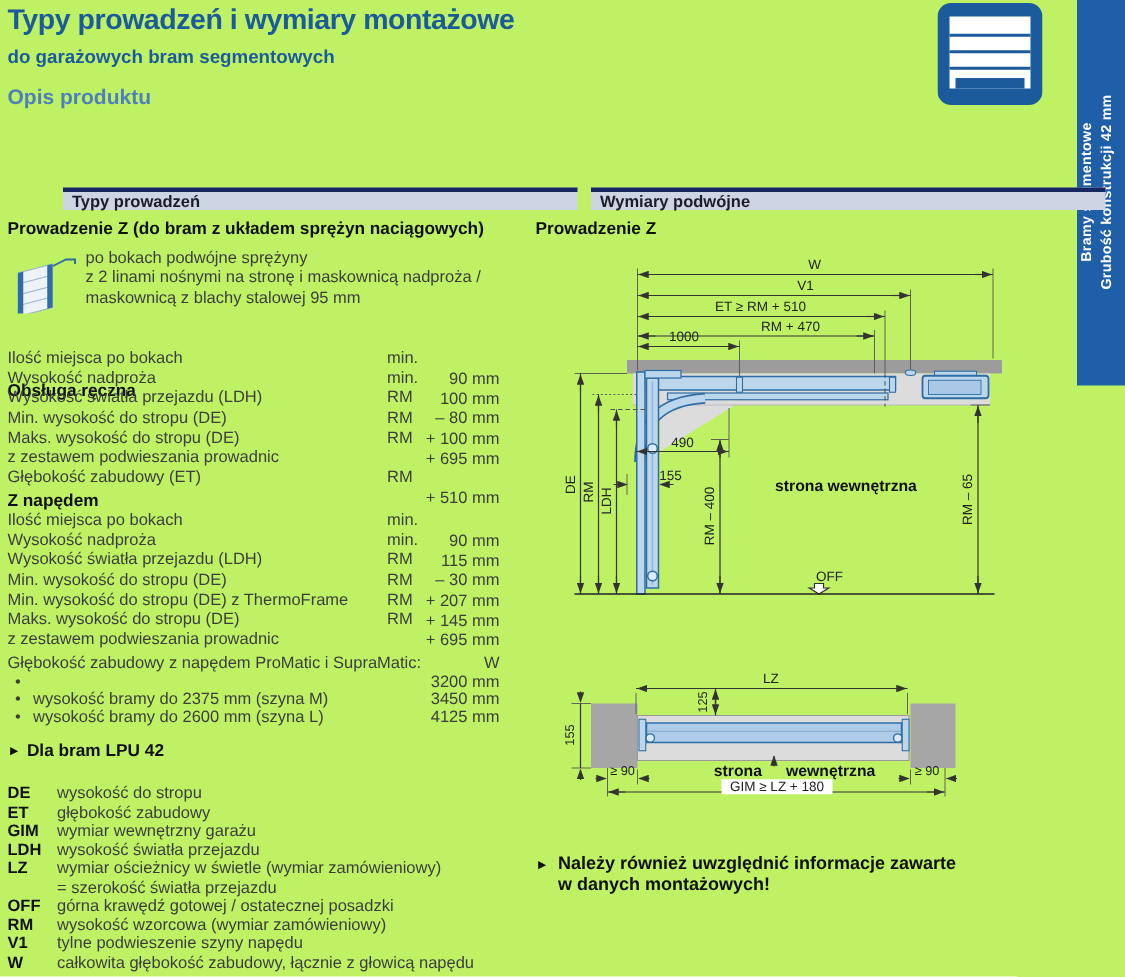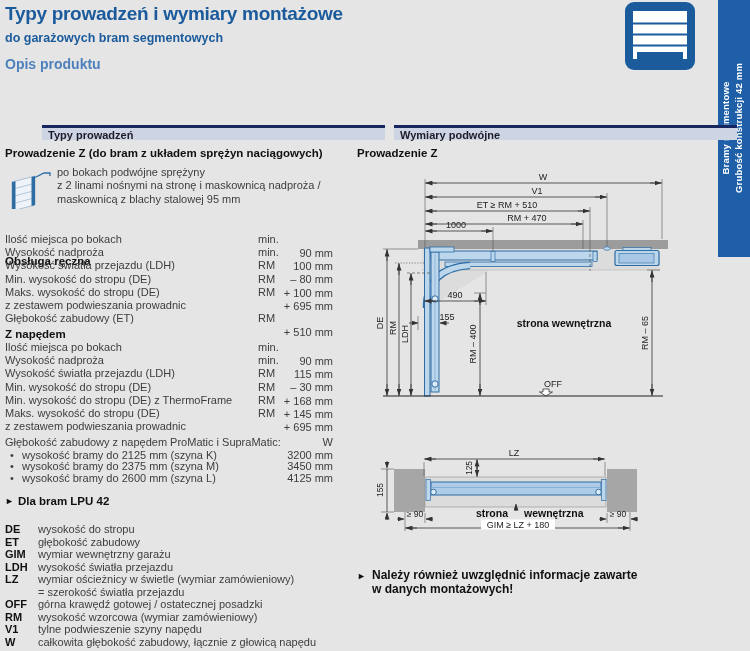--- a/index.html
+++ b/index.html
@@ -1,16 +1,16 @@
 <!DOCTYPE html>
 <html><head>
 <meta charset="utf-8">
 <style>
   html,body{margin:0;padding:0;background:#fff;}
-  #page{position:relative;width:750px;height:651px;background:#e5e5e5;overflow:hidden;
+  #page{position:relative;width:750px;height:651px;background:#bef264;overflow:hidden;
         font-family:"Liberation Sans","DejaVu Sans",sans-serif;color:#3d3d3d;}
   
   .title{position:absolute;left:5px;top:3px;font-size:19px;font-weight:bold;color:#1b5a9b;letter-spacing:-0.3px;}
   .subtitle{position:absolute;left:5px;top:31px;font-size:12.5px;font-weight:bold;color:#1b5a9b;}
   .opis{position:absolute;left:5px;top:56px;font-size:14px;font-weight:bold;color:#4e80bb;}
   .door-icon{position:absolute;left:625px;top:2px;}
   
   .side-tab{position:absolute;left:718px;top:0;width:32px;height:257px;background:#1e5fa8;}
   .side-tab-text{position:absolute;left:-112px;top:112px;width:257px;height:32px;
       transform:rotate(-90deg);text-align:center;color:#fff;font-weight:bold;
@@ -155,21 +155,21 @@
           <span class="val">115 mm</span>
         </div>
       <div class="trow">
           <span class="lbl">Wysokość światła przejazdu  (LDH)</span>
           <span class="ref">RM</span>
           <span class="val">– 30 mm</span>
         </div>
       <div class="trow">
           <span class="lbl">Min. wysokość do stropu (DE)</span>
           <span class="ref">RM</span>
-          <span class="val">+ 168 mm</span>
+          <span class="val">+ 207 mm</span>
         </div>
       <div class="trow">
           <span class="lbl">Min. wysokość do stropu (DE) z ThermoFrame</span>
           <span class="ref">RM</span>
           <span class="val">+ 145 mm</span>
         </div>
       <div class="trow">
           <span class="lbl">Maks. wysokość do stropu (DE)</span>
           <span class="ref">RM</span>
           <span class="val">+ 695 mm</span>
@@ -178,21 +178,20 @@
           <span class="lbl">z zestawem podwieszania prowadnic</span>
           <span class="ref"></span>
           <span class="val"></span>
         </div>
     </div>
 
     <div class="tbl" style="top:311px;">
       <div class="depth-head"><span>Głębokość zabudowy z napędem ProMatic i SupraMatic:</span><span class="val">W</span></div>
       <div class="drow">
           <span class="bullet">•</span>
-          <span class="lbl">wysokość bramy do 2125 mm (szyna K)</span>
           <span class="val">3200 mm</span>
         </div>
       <div class="drow">
           <span class="bullet">•</span>
           <span class="lbl">wysokość bramy do 2375 mm (szyna M)</span>
           <span class="val">3450 mm</span>
         </div>
       <div class="drow">
           <span class="bullet">•</span>
           <span class="lbl">wysokość bramy do 2600 mm (szyna L)</span>

